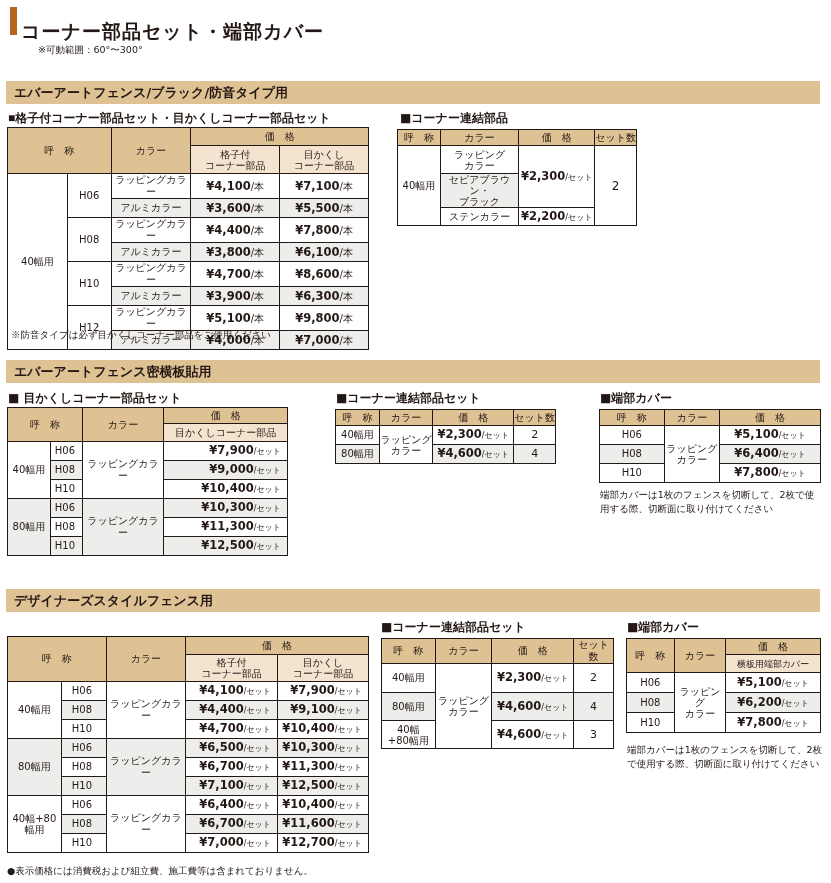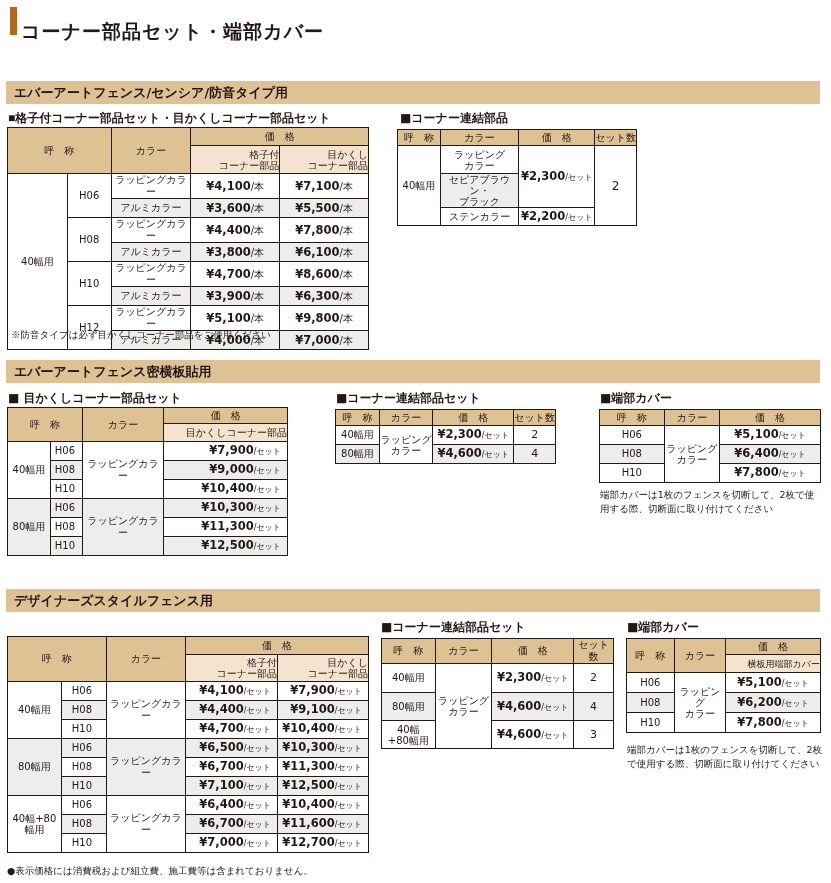--- a/index.html
+++ b/index.html
@@ -15,42 +15,43 @@
   .intro { left: 26px; top: 43px; font-size: 9.5px; line-height: 13px; }
   .intro .sub { padding-left: 12px; }
 
   .section-bar { left: 6px; width: 814px; height: 23px; background: #dfc294; font-size: 13px; font-weight: bold; padding-left: 8px; line-height: 23px; }
 
   .tbl-title { font-size: 12px; font-weight: bold; white-space: nowrap; }
 
   table { border-collapse: collapse; position: absolute; font-size: 10px; }
   td, th { border: 1px solid #231815; text-align: center; vertical-align: middle; padding: 0; font-weight: normal; line-height: 12px; }
   th { background: #dfc294; }
-  th.sub { background: #f4e4cf; text-align: right; }
+  th.sub { background: #f4e4cf; }
   td.gray { background: #ededeb; }
   td.price { font-weight: bold; font-size: 11.5px; white-space: nowrap; }
   td.price.r { text-align: right; padding-right: 6px; }
   .unit { font-weight: normal; font-size: 8px; }
   .unit-hon { font-weight: normal; font-size: 10px; }
   .wrapcell { line-height: 11px; }
 
   .note { font-size: 9.5px; line-height: 14px; }
 </style>
 </head>
 <body>
 
 <div class="abs page-title">
   <div class="title-bar"></div>
   <span class="title-text">コーナー部品セット・端部カバー</span>
 </div>
 
 <div class="abs intro">
+  <div class="sub">※可動範囲：60°〜300°</div>
 </div>
 
-<div class="abs section-bar" style="top:81px;">エバーアートフェンス/センシア/防音タイプ用</div>
+<div class="abs section-bar" style="top:81px;">エバーアートフェンス/ブラック/防音タイプ用</div>
 
 <div class="abs tbl-title" style="left:8px; top:110px;font-family:Liberation Serif, serif;">■格子付コーナー部品セット・目かくしコーナー部品セット</div>
 <table style="left:7px; top:127px; width:362px;">
   <colgroup>
       <col style="width:60px">
       <col style="width:44px">
       <col style="width:80px">
       <col style="width:89px">
       <col style="width:89px">
     </colgroup>

